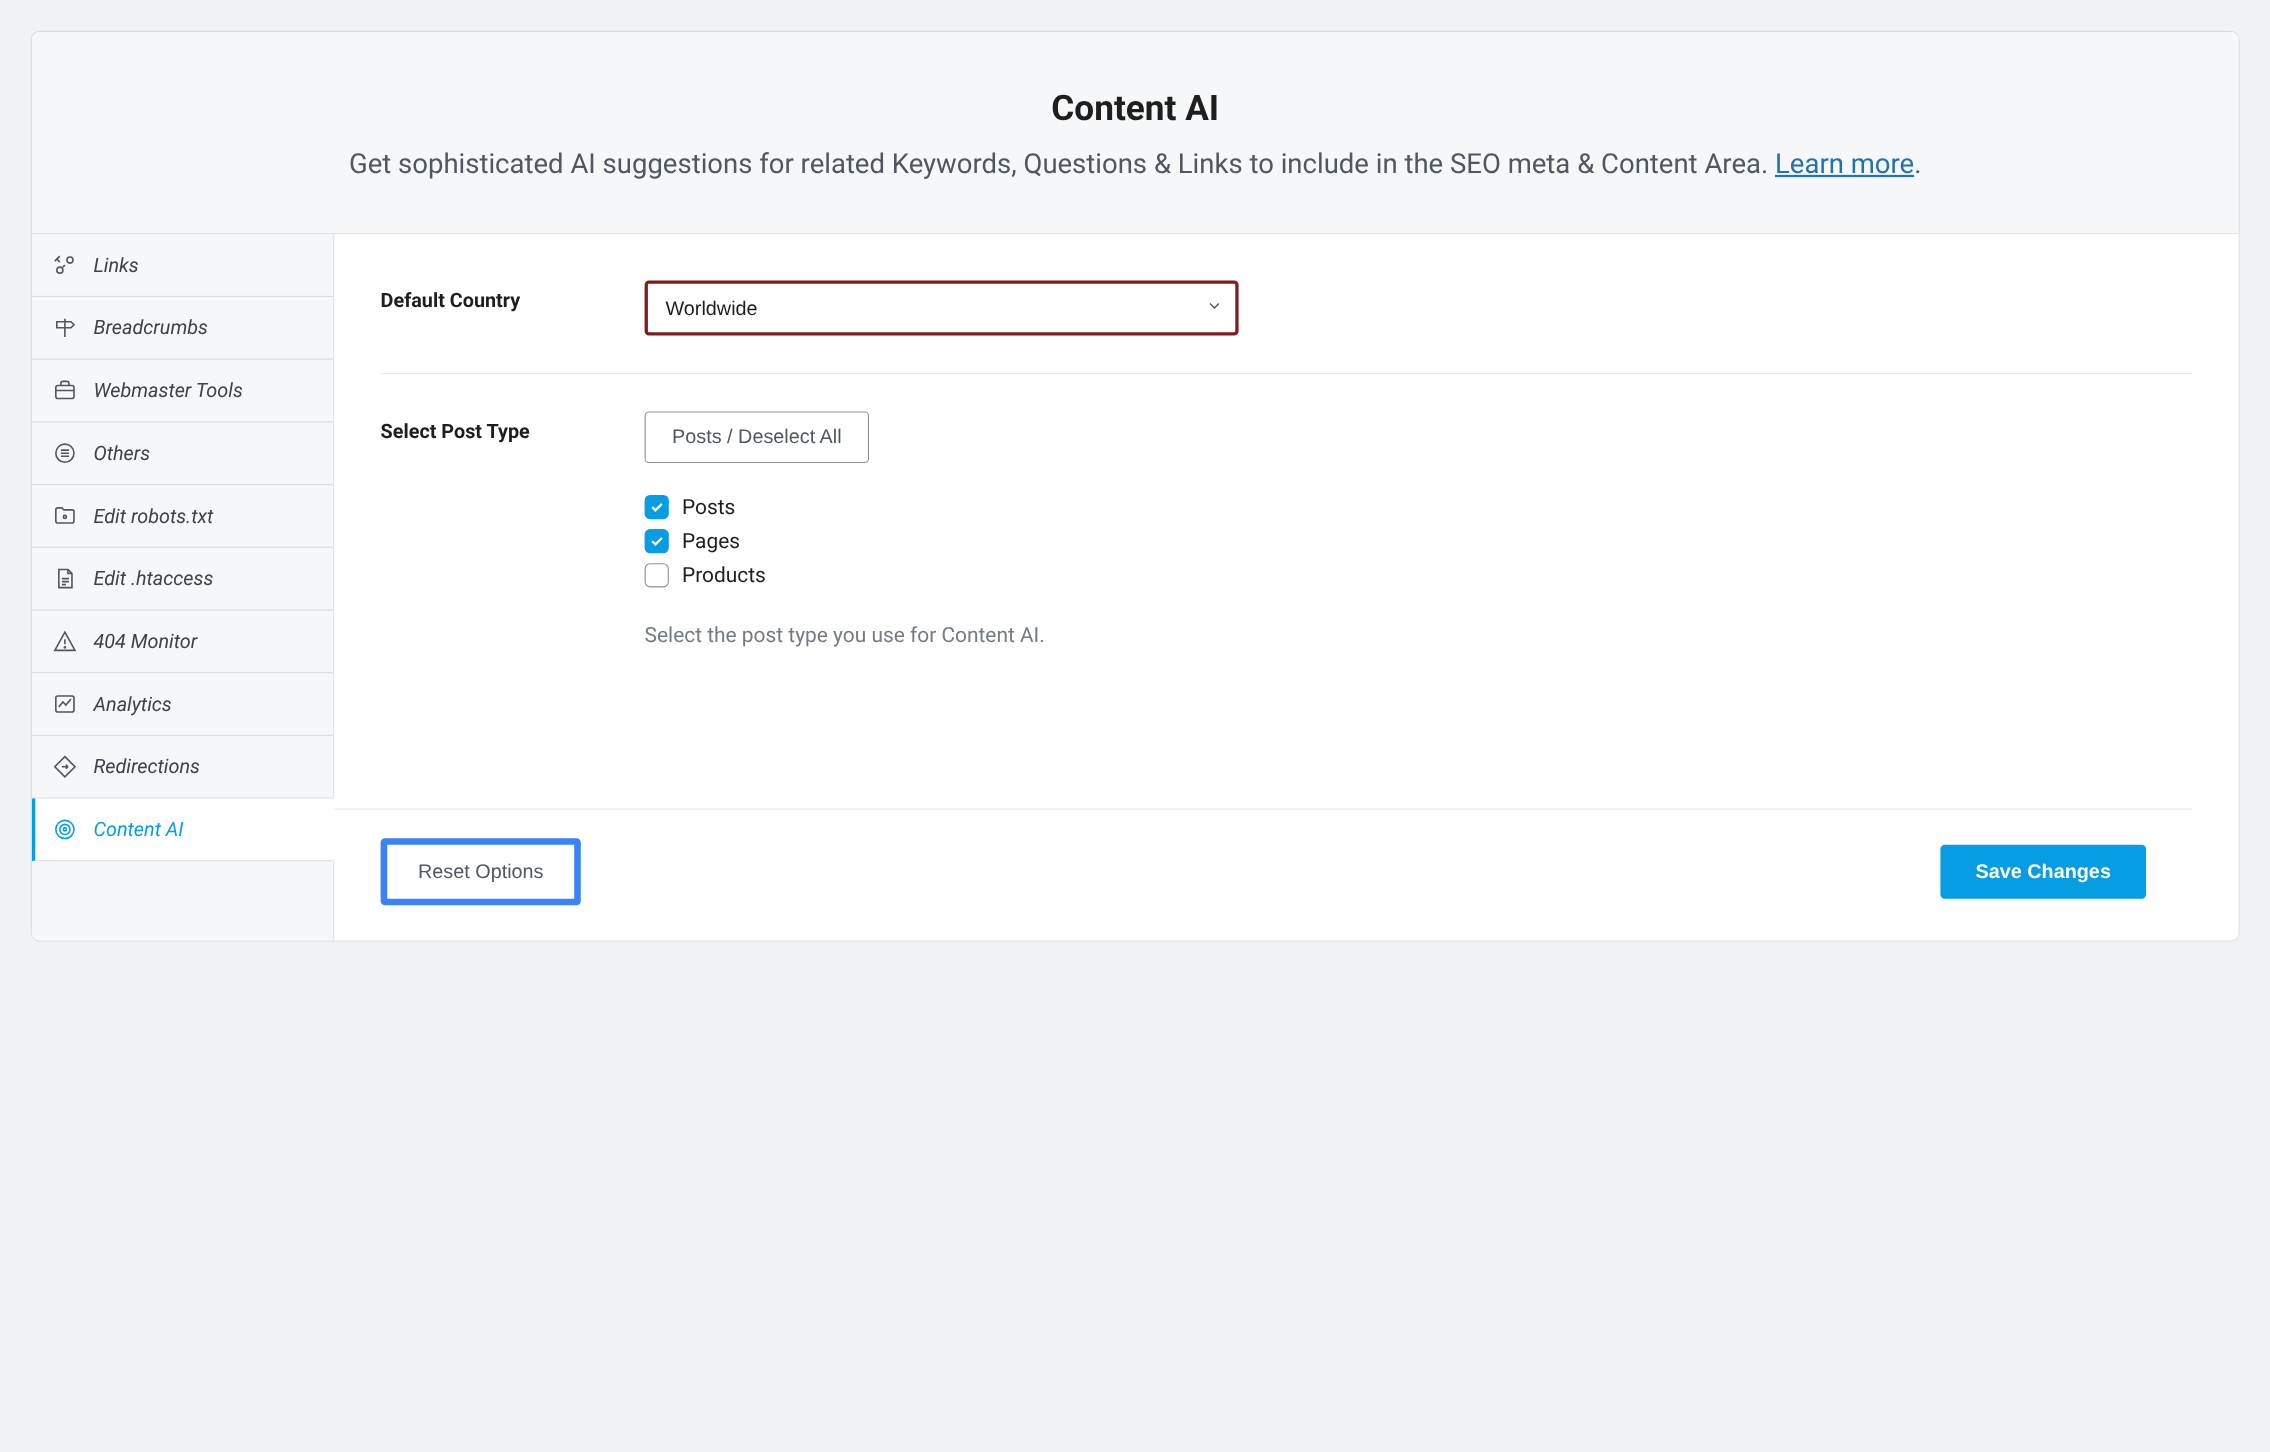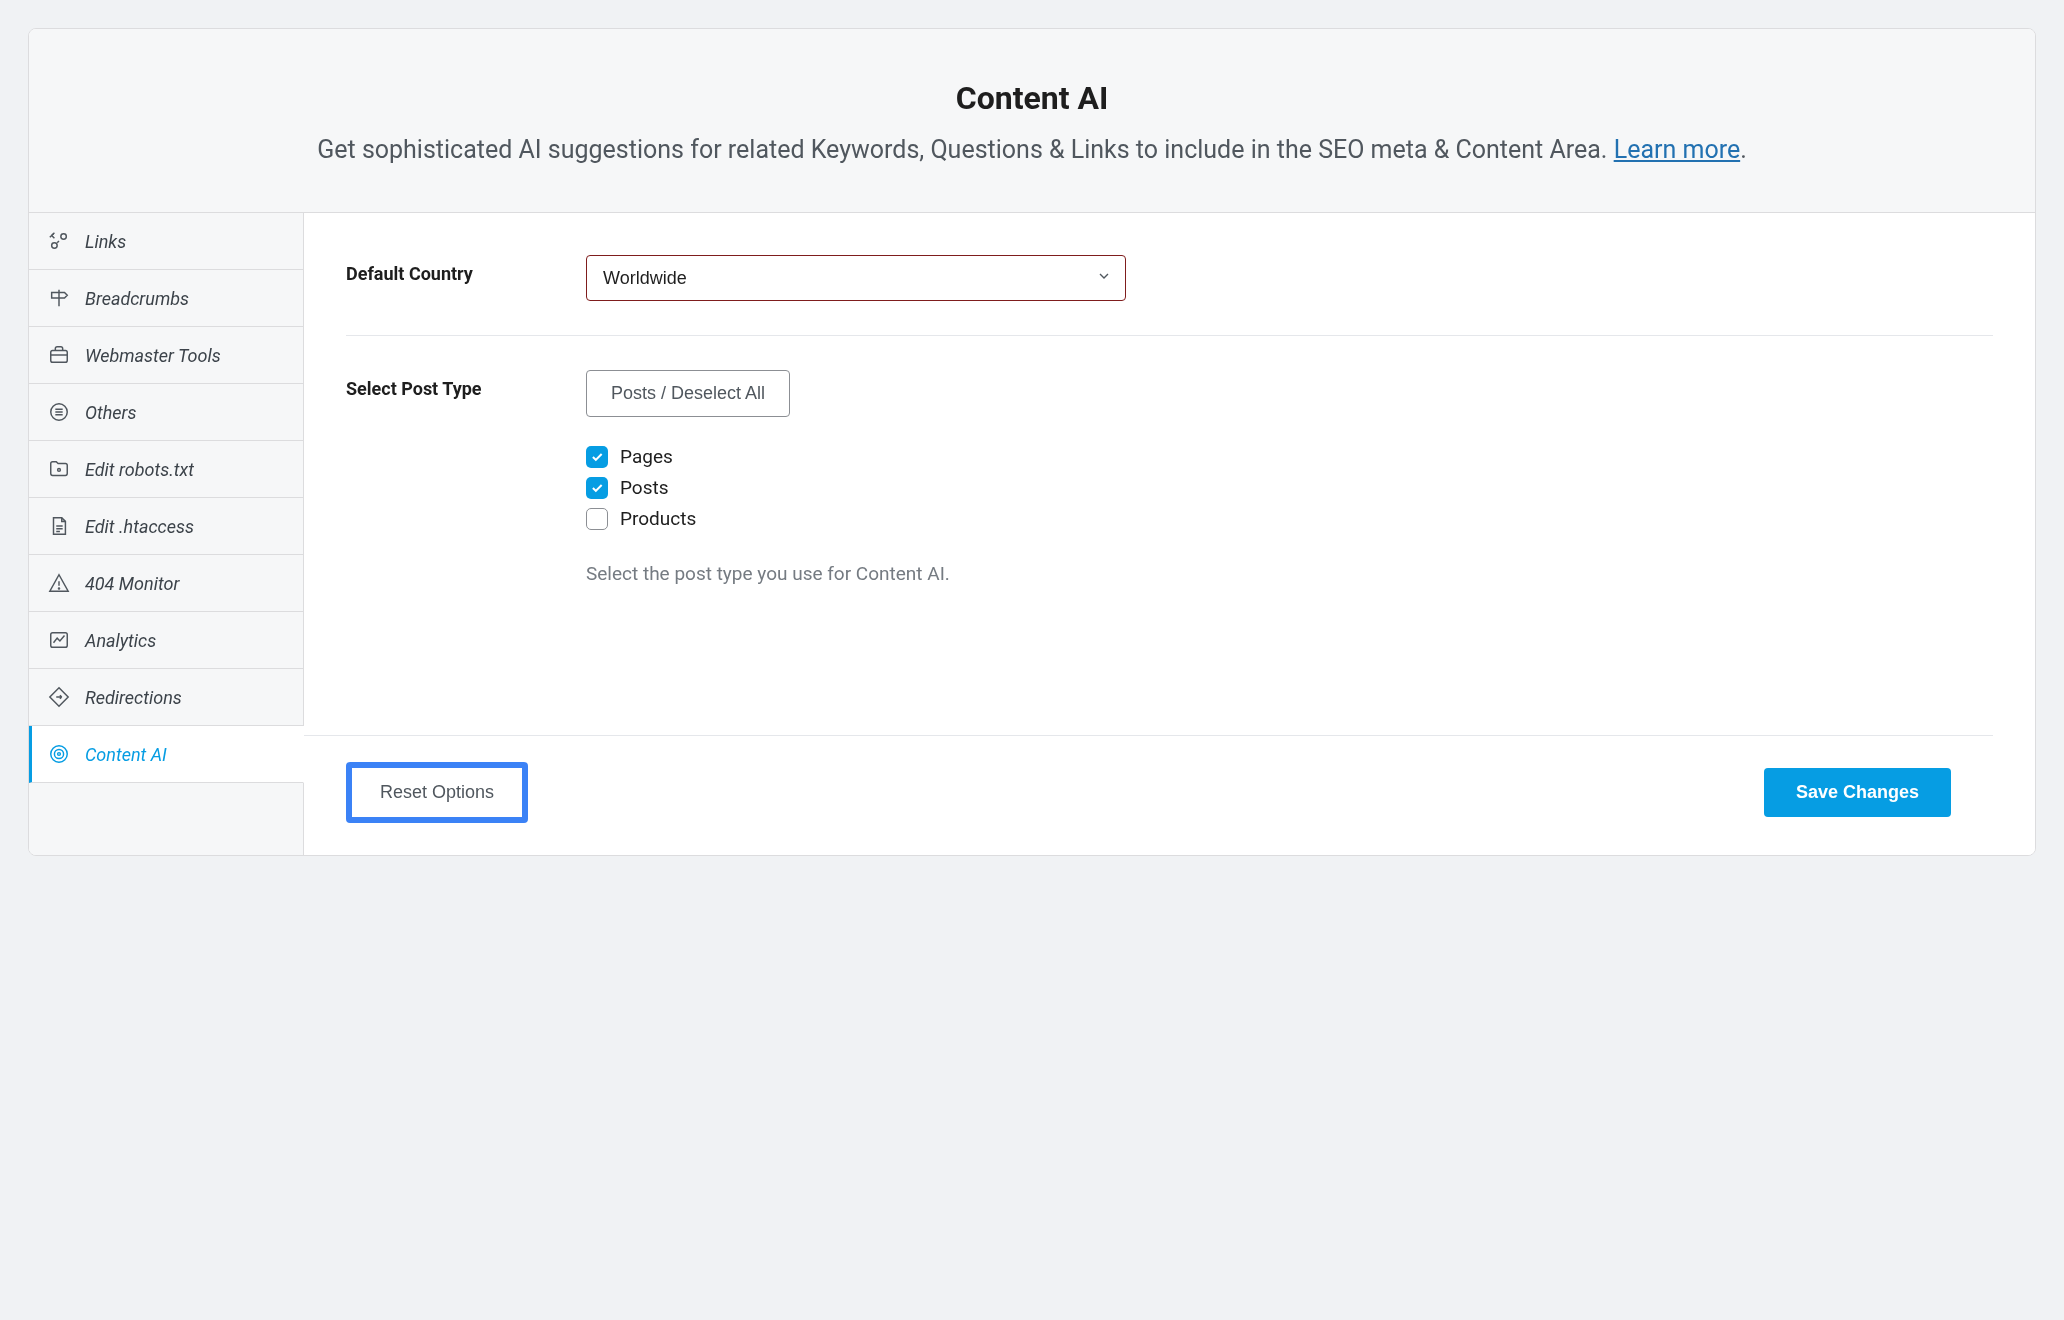--- a/index.html
+++ b/index.html
@@ -98,21 +98,21 @@
     .form-control { flex: 1; }
     .select-wrap {
       position: relative;
       width: 540px;
       max-width: 100%;
     }
     .select-wrap select {
       width: 100%;
       padding: 12px 44px 12px 16px;
       font-size: 18px;
-      border: 1px solid #7f1d1d;
+      border: 3px solid #7f1d1d;
       border-radius: 4px;
       background: #fff;
       appearance: none;
       color: #1e1e1e;
     }
     .select-wrap .chev {
       position: absolute;
       right: 14px;
       top: 50%;
       transform: translateY(-50%);
@@ -339,29 +339,29 @@
           <div class="form-control">
             <button class="toggle-all-btn">Posts / Deselect All</button>
 
             <div class="checkbox-list">
               <label class="checkbox-item">
                 <span class="cbox checked">
                   <svg width="14" height="14" viewBox="0 0 24 24" fill="none" stroke="#fff" stroke-width="3.5">
                       <path d="M5 12l5 5L20 7"></path>
                     </svg>
                 </span>
-                <span>Pages</span>
+                <span>Posts</span>
               </label>
               <label class="checkbox-item">
                 <span class="cbox checked">
                   <svg width="14" height="14" viewBox="0 0 24 24" fill="none" stroke="#fff" stroke-width="3.5">
                       <path d="M5 12l5 5L20 7"></path>
                     </svg>
                 </span>
-                <span>Posts</span>
+                <span>Pages</span>
               </label>
               <label class="checkbox-item">
                 <span class="cbox unchecked"></span>
                 <span>Products</span>
               </label>
             </div>
 
             <div class="help-text">Select the post type you use for Content AI.</div>
           </div>
         </div>

